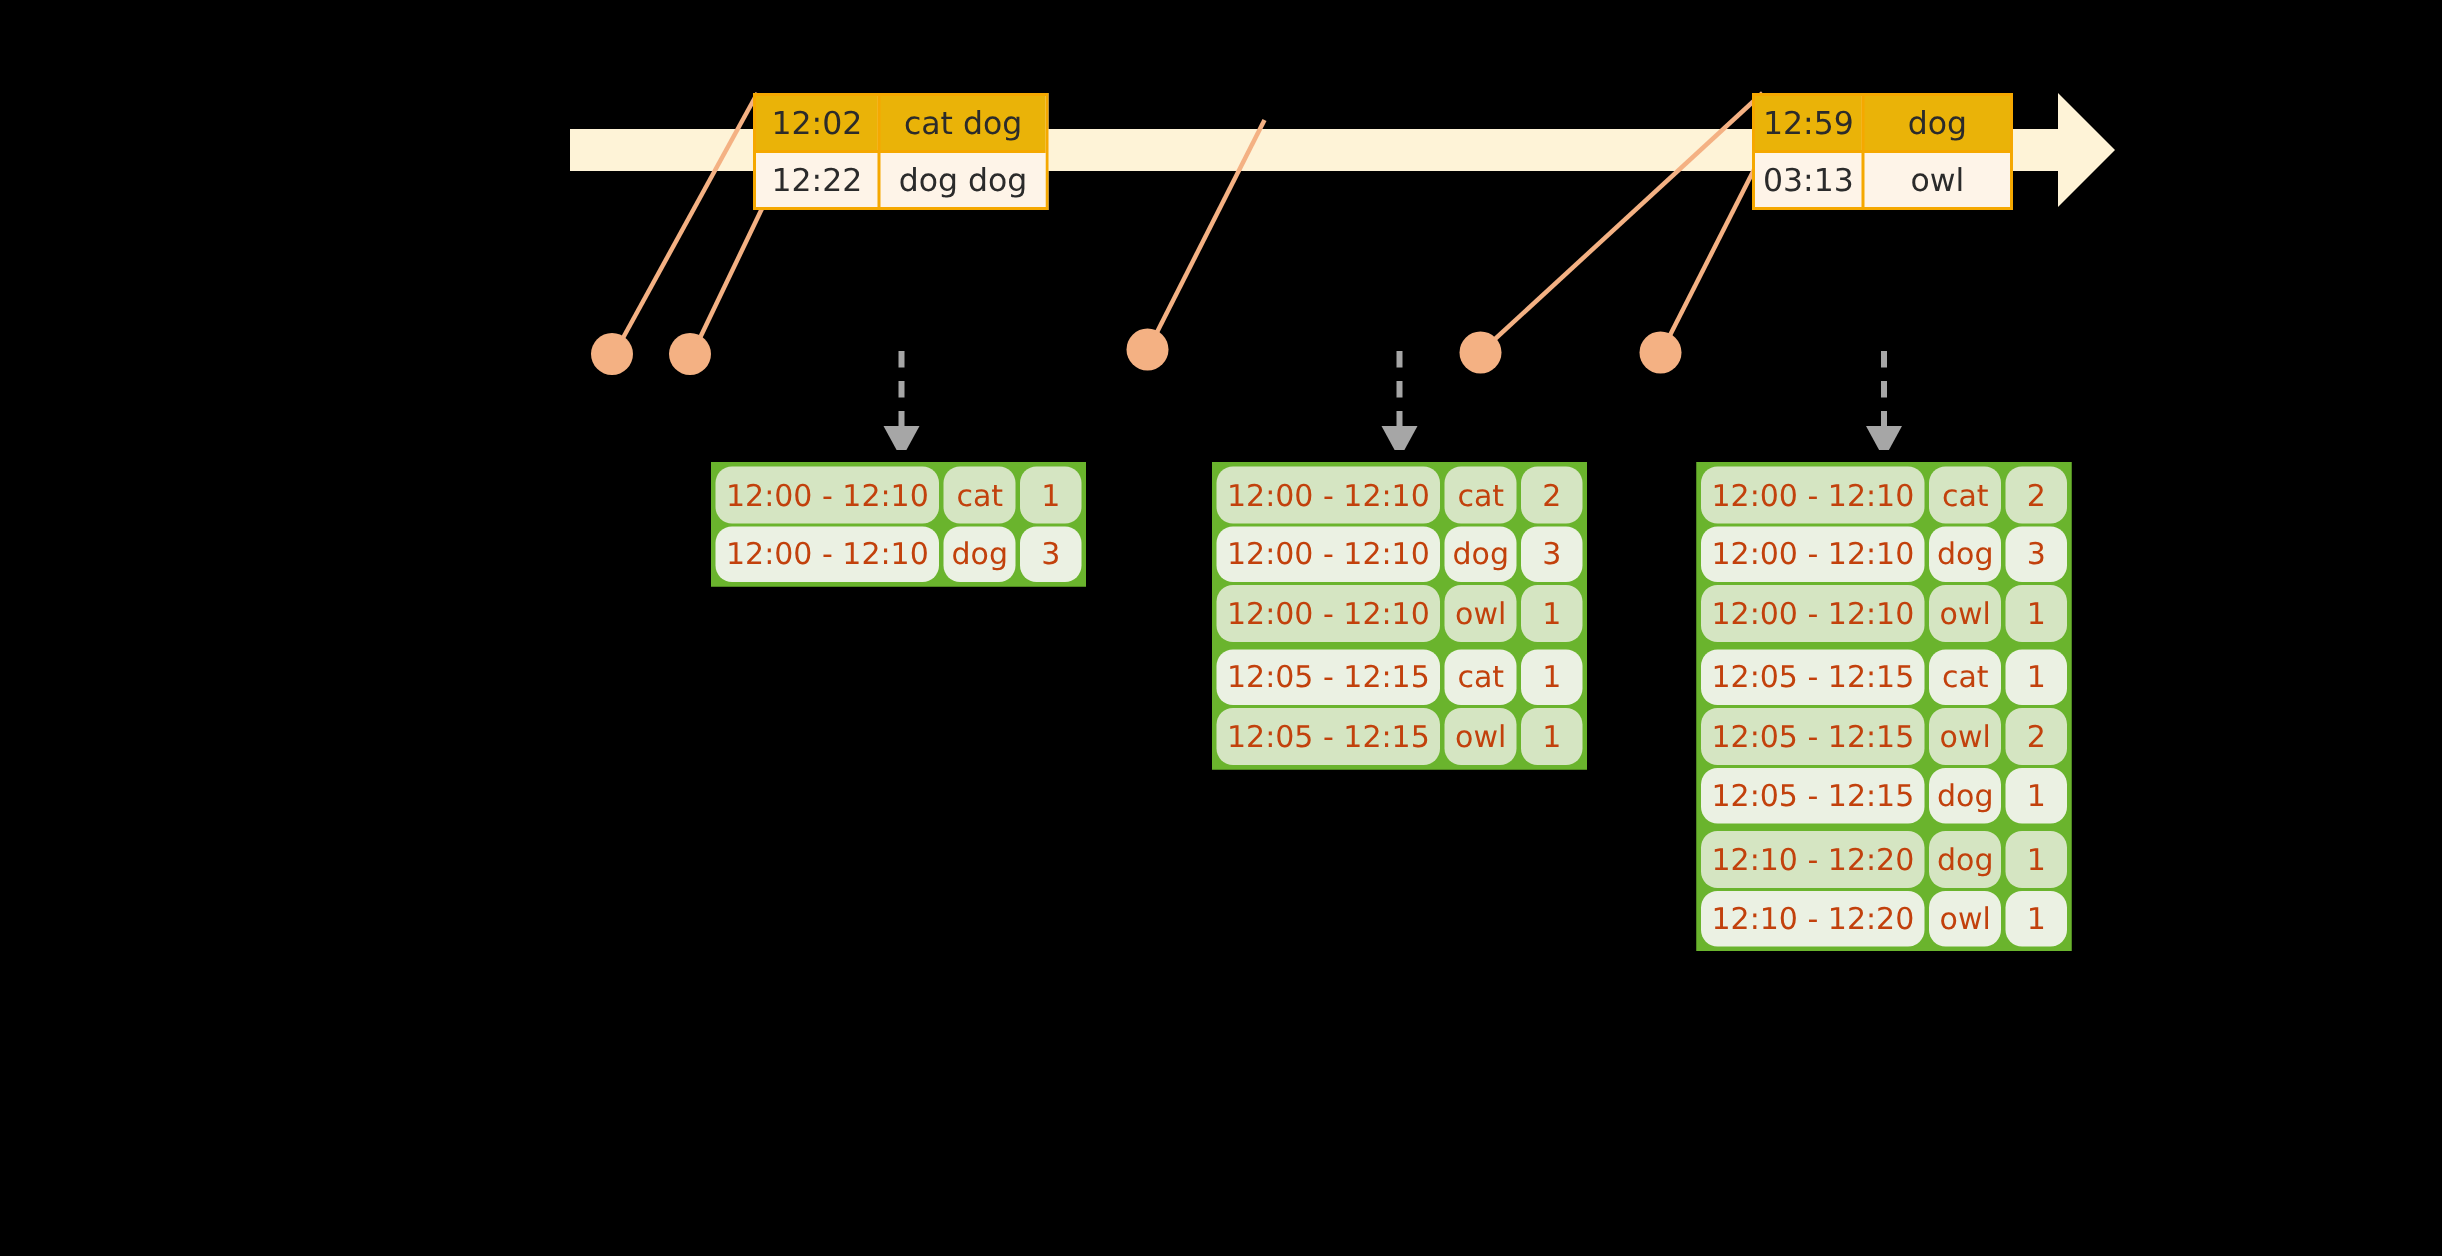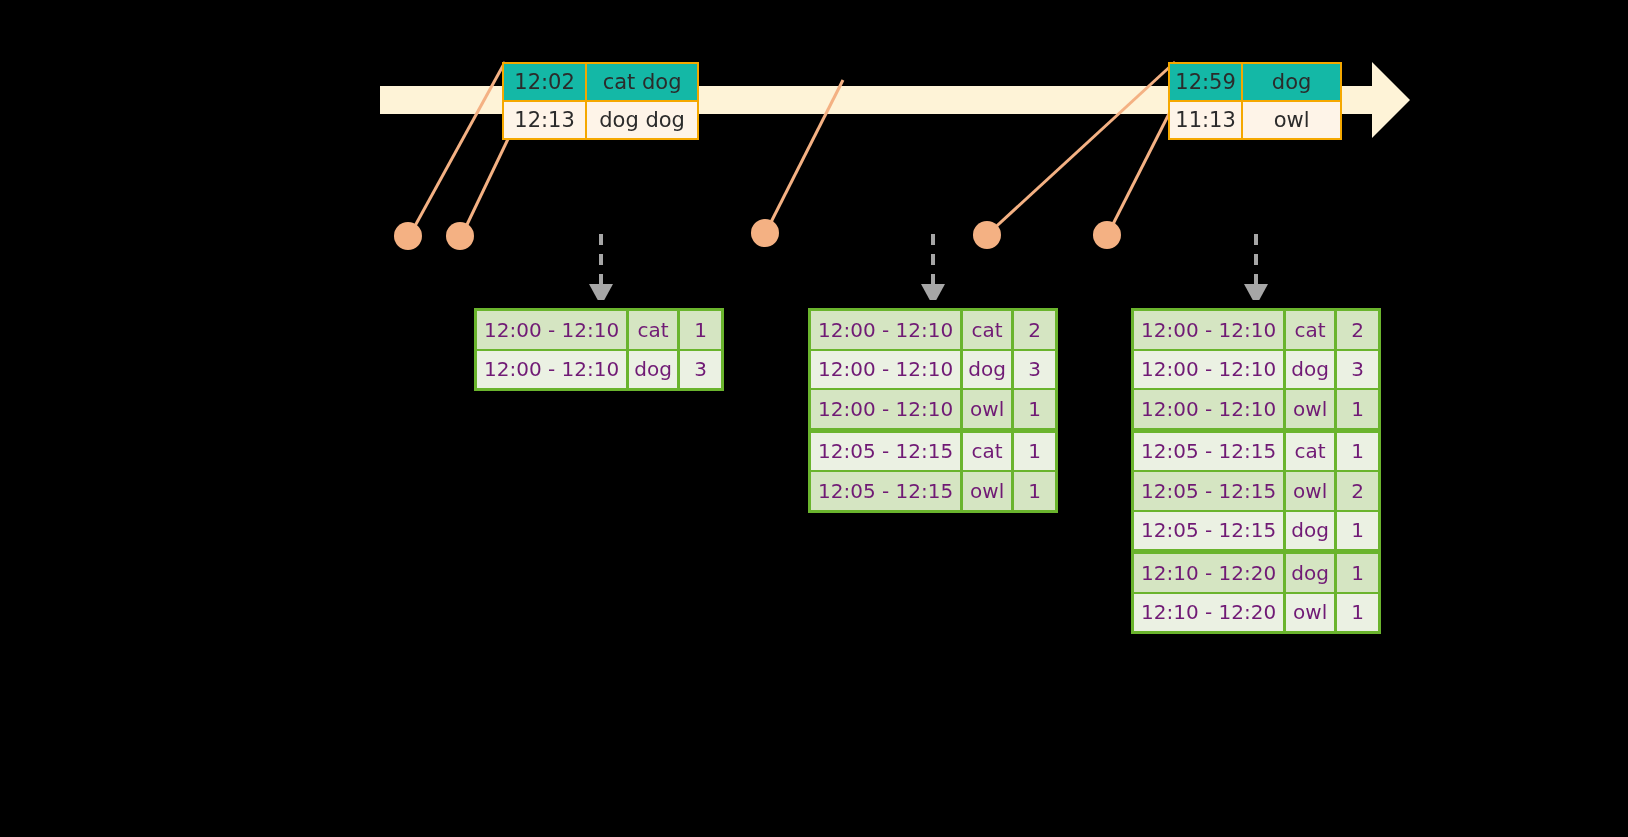--- a/index.html
+++ b/index.html
@@ -11,28 +11,28 @@
   #timeline-svg{position:absolute;left:0;top:0;width:1628px;height:300px;}
 
   
   .ev-group{position:absolute;border:2px solid #F5A800;box-sizing:border-box;
             display:flex;flex-direction:column;background:#FEF0DC;}
   .ev-group .r{display:flex;height:38px;}
   .ev-group .r + .r{border-top:2px solid #F5A800;}
   .ev-group .c1{display:flex;align-items:center;justify-content:center;font-size:21px;color:#2b2b2b;}
   .ev-group .c2{display:flex;align-items:center;justify-content:center;font-size:21px;color:#2b2b2b;
                 border-left:2px solid #F5A800;}
-  .shade-a .c1,.shade-a .c2{background:#14b8a6;text-align:right;}
+  .shade-a .c1,.shade-a .c2{background:#eab308;text-align:right;}
   .shade-b .c1,.shade-b .c2{background:#FEF4E8;}
 
   
   .gtable{position:absolute;border:3px solid #6AB42D;box-sizing:border-box;background:#6AB42D;}
   .gtable .grow{display:flex;height:37.5px;}
   .gtable .gcell{display:flex;align-items:center;justify-content:center;
-                 font-size:20px;color:#701a75;box-sizing:border-box;}
+                 font-size:20px;color:#c2410c;box-sizing:border-box;border-radius:11px;}
   .gtable .grow.dark .gcell{background:#D5E5C2;}
   .gtable .grow.light .gcell{background:#EBF1E3;}
   .gtable .gcell + .gcell{margin-left:3px;}
   .gtable .grow + .grow{margin-top:2px;}
   .gtable .grow.gap{margin-top:5px;}
 </style>
 </head>
 <body>
 
 <div id="stage">
@@ -66,33 +66,33 @@
       <polygon points="1256,306 1244,284 1268,284" fill="#A6A6A6" stroke="none"></polygon>
     </g>
   </svg>
 
   <div class="ev-group" style="left:502px;top:62px;width:197px;height:78px;">
     <div class="r shade-a">
       <div class="c1" style="width:82px">12:02</div>
       <div class="c2" style="width:111px">cat dog</div>
     </div>
     <div class="r shade-b">
-      <div class="c1" style="width:82px">12:13</div>
+      <div class="c1" style="width:82px">12:22</div>
       <div class="c2" style="width:111px">dog dog</div>
     </div>
   </div>
 
 
   <div class="ev-group" style="left:1168px;top:62px;width:174px;height:78px;">
     <div class="r shade-a">
       <div class="c1" style="width:72px">12:59</div>
       <div class="c2" style="width:98px">dog</div>
     </div>
     <div class="r shade-b">
-      <div class="c1" style="width:72px">11:13</div>
+      <div class="c1" style="width:72px">03:13</div>
       <div class="c2" style="width:98px">owl</div>
     </div>
   </div>
 
   <div class="gtable" id="t1" style="left:474px;top:308px;width:250px;">
       <div class="grow dark">
         <div class="gcell" style="width: 168px;">12:00 - 12:10</div>
         <div class="gcell" style="width: 54px;">cat</div>
         <div class="gcell" style="width: 46px;">1</div>
       </div>

